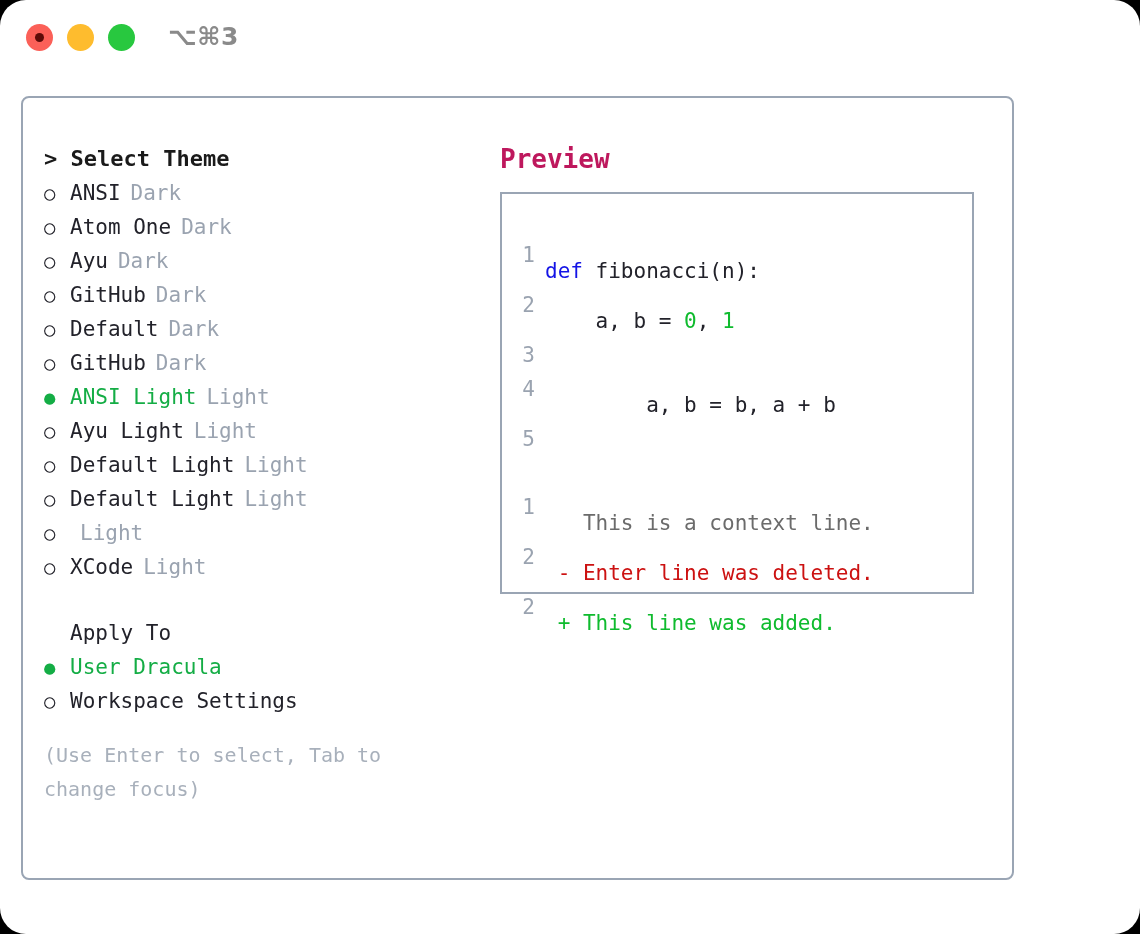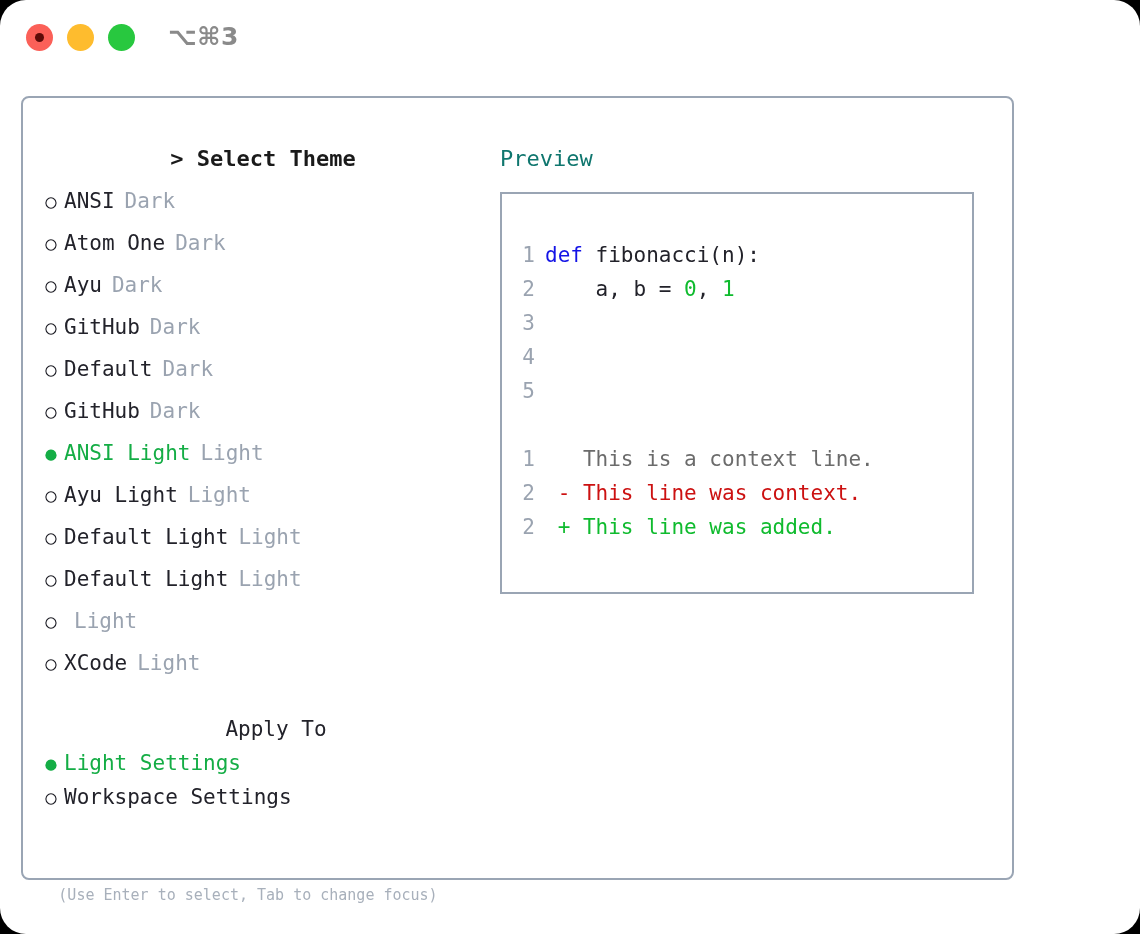--- a/index.html
+++ b/index.html
@@ -88,24 +88,23 @@
   .columns {
     position: absolute;
     left: 0; top: 0;
     width: 100%;
     height: 100%;
   }
 
   
   .left-col {
     position: absolute;
-    left: 15px;
+    left: 21px;
     top: 44px;
     width: 450px;
-    text-align: center;
   }
   .right-col {
     position: absolute;
     left: 477px;
     top: 44px;
     width: 500px;
   }
 
   .section-title {
     font-size: 22px;
@@ -135,48 +134,46 @@
   }
   .opt-label {
     color: #22222a;
   }
   .opt-row.selected .opt-label {
     color: #14ad45;
   }
   .opt-tag {
     color: #9aa3b0;
     padding-left: 10px;
-    margin-top: 8px;
   }
 
   .spacer-sm { height: 20px; }
   .spacer-md { height: 32px; }
 
   .apply-title {
     font-size: 21px;
     color: #22222a;
     line-height: 34px;
     padding-left: 26px;
     white-space: pre;
   }
 
   .hint {
-    font-size: 15px;
+    font-size: 20px;
     color: #a8b0bb;
     line-height: 34px;
     width: 420px;
     word-spacing: 0px;
-    margin-top: 44px;
   }
 
   
   .preview-title {
-    font-size: 22px;
-    font-weight: normal;
-    color: #0f766e;
+    font-size: 26px;
+    font-weight: bold;
+    color: #be185d;
     line-height: 34px;
     white-space: pre;
   }
   .preview-box {
     margin-top: 16px;
     width: 474px;
     height: 402px;
     border: 2px solid #9aa5b4;
     box-sizing: border-box;
     background: #ffffff;
@@ -195,21 +192,21 @@
     display: flex;
   }
   .lno {
     width: 32px;
     flex: 0 0 32px;
     text-align: right;
     color: #9aa3b0;
     padding-right: 10px;
     box-sizing: border-box;
   }
-  .code-txt { color: #22222a; }
+  .code-txt { color: #22222a; margin-top: 16px; }
 
   .tok-kw   { color: #1414e6; }
   .tok-fn   { color: #16c4d4; }
   .tok-num  { color: #0fbb2e; }
   .tok-plain{ color: #22222a; }
   .tok-ctx  { color: #6b6b6b; }
   .tok-del  { color: #cc1111; }
   .tok-add  { color: #0fbb2e; }
 
   .code-gap { height: 34px; }
@@ -248,45 +245,45 @@
             <div class="opt-row"><span class="bullet">○</span><span class="opt-label">Default Light</span><span class="opt-tag">Light</span></div>
             <div class="opt-row"><span class="bullet">○</span><span class="opt-tag">Light</span></div>
             <div class="opt-row"><span class="bullet">○</span><span class="opt-label">XCode</span><span class="opt-tag">Light</span></div>
           </div>
 
         <div class="spacer-md"></div>
 
         <div class="apply-title">Apply To</div>
 
         <div id="apply-list">
-            <div class="opt-row selected"><span class="bullet on">●</span><span class="opt-label">Light Settings</span></div>
+            <div class="opt-row selected"><span class="bullet on">●</span><span class="opt-label">User Dracula</span></div>
             <div class="opt-row"><span class="bullet">○</span><span class="opt-label">Workspace Settings</span></div>
           </div>
 
         <div class="spacer-sm"></div>
 
         <div class="hint">(Use Enter to select, Tab to change focus)</div>
       </div>
 
       <div class="right-col">
         <div class="preview-title">Preview</div>
 
         <div class="preview-box">
           <div class="code-area">
             <div id="code-sample">
                 <div class="code-line"><span class="lno">1</span><span class="code-txt"><span class="tok-kw">def </span><span class="tok-plain">fibonacci(n):</span></span></div>
                 <div class="code-line"><span class="lno">2</span><span class="code-txt"><span class="tok-plain">    a, b = </span><span class="tok-num">0</span><span class="tok-plain">, </span><span class="tok-num">1</span></span></div>
                 <div class="code-line"><span class="lno">3</span></div>
-                <div class="code-line"><span class="lno">4</span></div>
+                <div class="code-line"><span class="lno">4</span><span class="code-txt"><span class="tok-plain">        a, b = b, a + b</span></span></div>
                 <div class="code-line"><span class="lno">5</span></div>
               </div>
             <div class="code-gap"></div>
             <div id="diff-sample">
                 <div class="code-line"><span class="lno">1</span><span class="code-txt"><span class="tok-ctx">   This is a context line.</span></span></div>
-                <div class="code-line"><span class="lno">2</span><span class="code-txt"><span class="tok-del"> - This line was context.</span></span></div>
+                <div class="code-line"><span class="lno">2</span><span class="code-txt"><span class="tok-del"> - Enter line was deleted.</span></span></div>
                 <div class="code-line"><span class="lno">2</span><span class="code-txt"><span class="tok-add"> + This line was added.</span></span></div>
               </div>
           </div>
         </div>
       </div>
 
     </div>
   </div>
 </div>
 

